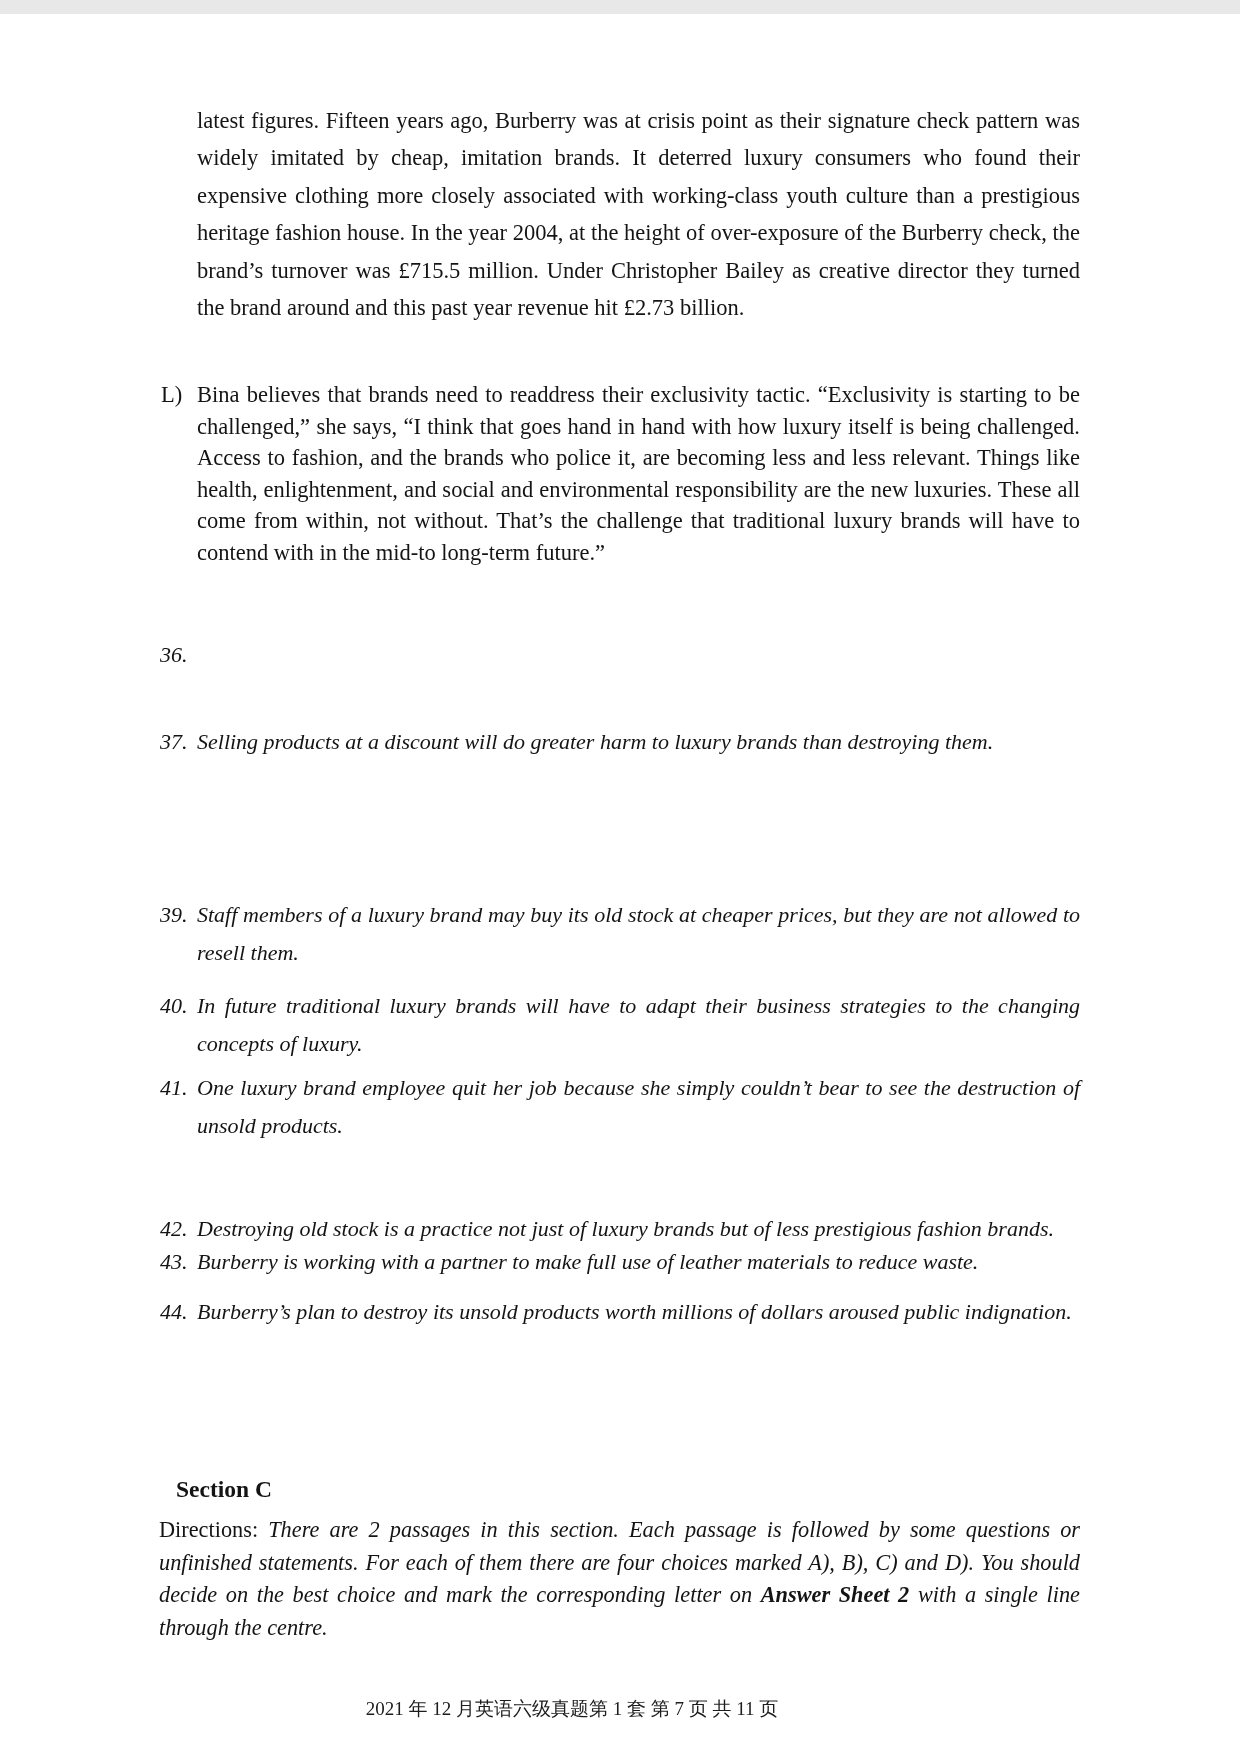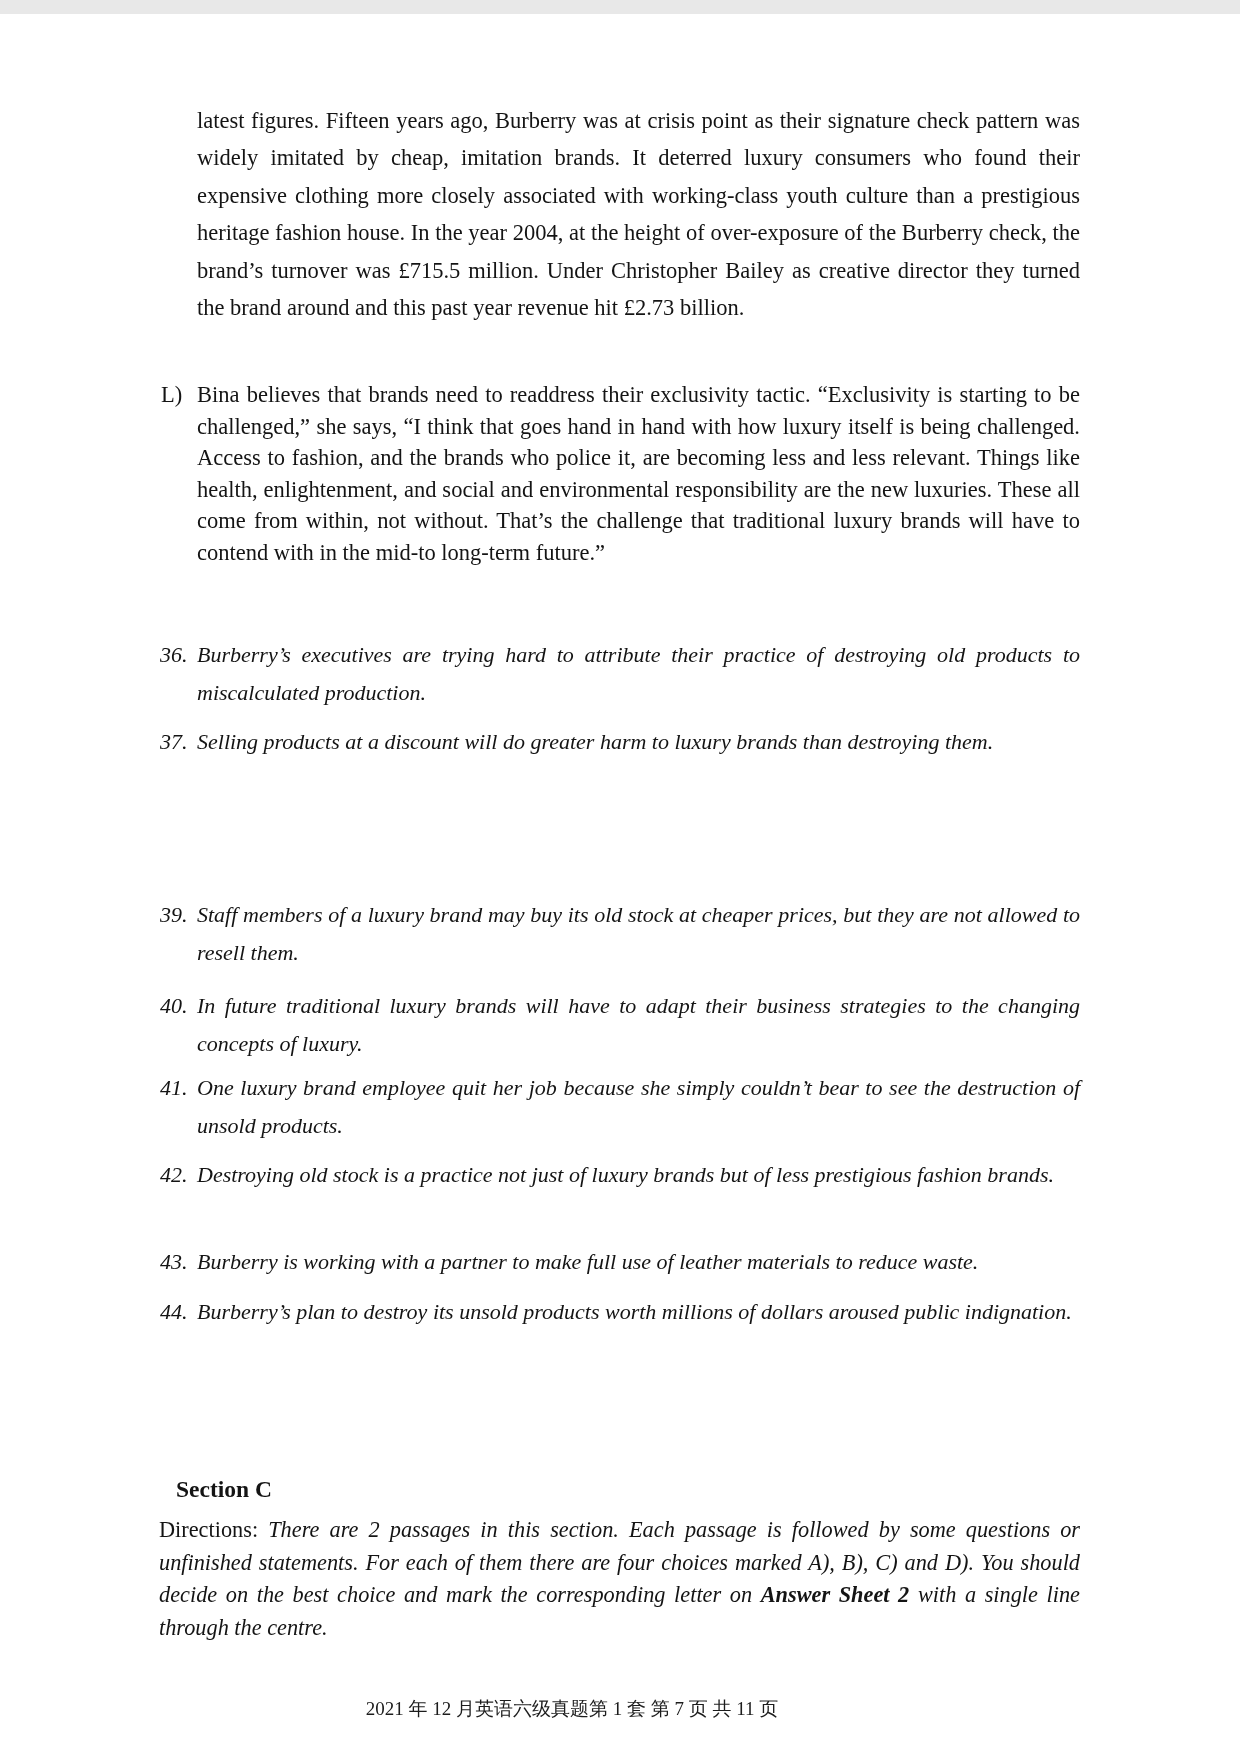--- a/index.html
+++ b/index.html
@@ -70,21 +70,20 @@
 
   <div class="body-text para-k">latest figures. Fifteen years ago, Burberry was at crisis point as their signature check pattern was widely imitated by cheap, imitation brands. It deterred luxury consumers who found their expensive clothing more closely associated with working-class youth culture than a prestigious heritage fashion house. In the year 2004, at the height of over-exposure of the Burberry check, the brand’s turnover was £715.5 million. Under Christopher Bailey as creative director they turned the brand around and this past year revenue hit £2.73 billion.</div>
 
   <div class="body-text para-l">
     <span class="marker">L)</span>
     <span>Bina believes that brands need to readdress their exclusivity tactic. “Exclusivity is starting to be challenged,” she says, “I think that goes hand in hand with how luxury itself is being challenged. Access to fashion, and the brands who police it, are becoming less and less relevant. Things like health, enlightenment, and social and environmental responsibility are the new luxuries. These all come from within, not without. That’s the challenge that traditional luxury brands will have to contend with in the mid-to long-term future.”</span>
   </div>
 
   <div class="question" style="top:622px">
     <span class="q-num">36.</span>
-    <span>Burberry’s executives are trying hard to attribute their practice of destroying old products to miscalculated production.</span>
   </div>
 
   <div class="question" style="top:709px">
     <span class="q-num">37.</span>
     <span>Selling products at a discount will do greater harm to luxury brands than destroying them.</span>
   </div>
 
 
   <div class="question" style="top:882px">
     <span class="q-num">39.</span>
@@ -94,21 +93,21 @@
   <div class="question" style="top:973px">
     <span class="q-num">40.</span>
     <span>In future traditional luxury brands will have to adapt their business strategies to the changing concepts of luxury.</span>
   </div>
 
   <div class="question" style="top:1055px">
     <span class="q-num">41.</span>
     <span>One luxury brand employee quit her job because she simply couldn’t bear to see the destruction of unsold products.</span>
   </div>
 
-  <div class="question" style="top:1142px">
+  <div class="question" style="top:1196px">
     <span class="q-num">42.</span>
     <span>Destroying old stock is a practice not just of luxury brands but of less prestigious fashion brands.</span>
   </div>
 
   <div class="question" style="top:1229px">
     <span class="q-num">43.</span>
     <span>Burberry is working with a partner to make full use of leather materials to reduce waste.</span>
   </div>
 
   <div class="question" style="top:1279px">

